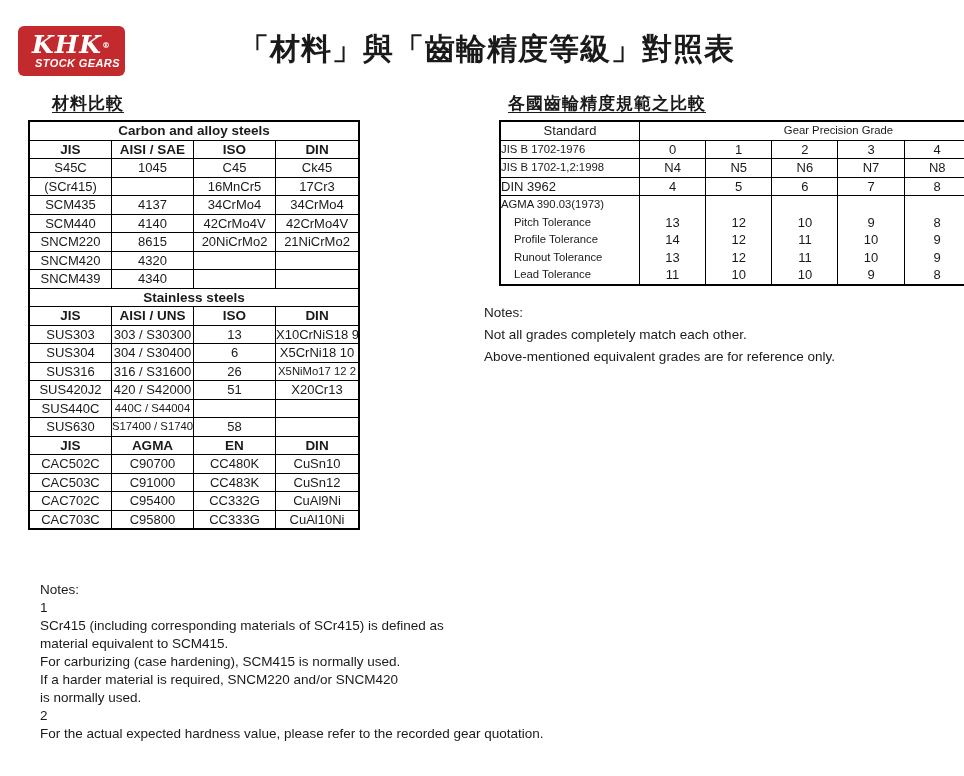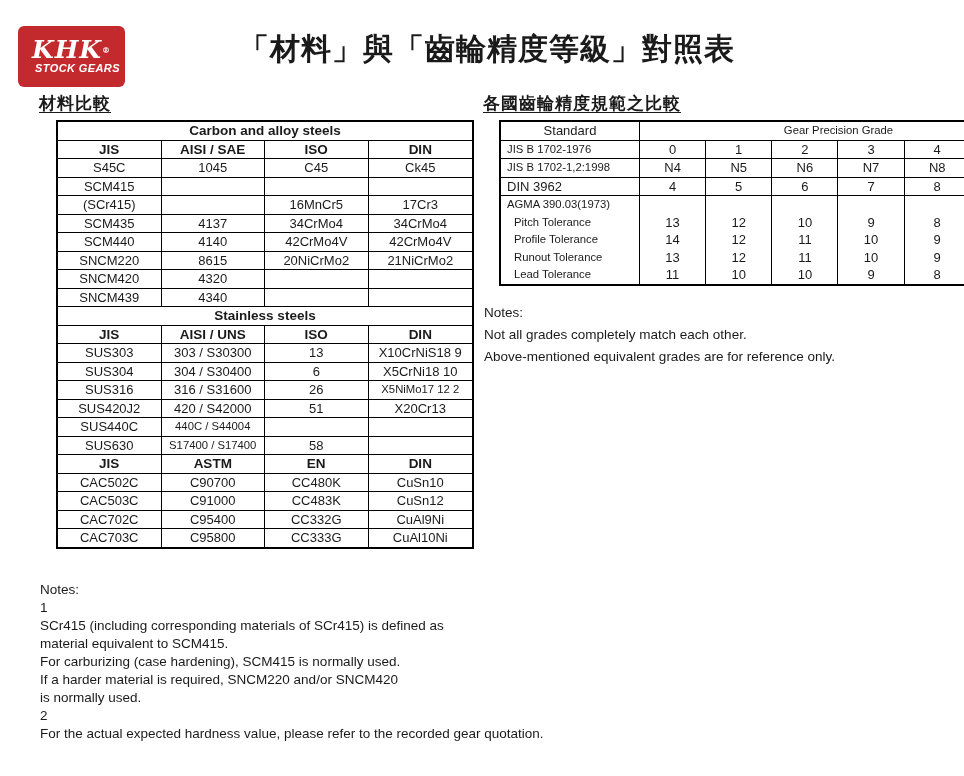--- a/index.html
+++ b/index.html
@@ -4,21 +4,21 @@
 <style>
   * { margin:0; padding:0; box-sizing:border-box; }
   html,body { background:#ffffff; }
   .page {
     position:relative; width:964px; height:776px; background:#ffffff;
     font-family:"Liberation Sans", sans-serif; color:#1a1a1a; overflow:hidden;
   }
 
   
   .logo {
-    position:absolute; left:18px; top:26px; width:107px; height:61px;
+    position:absolute; left:18px; top:26px; width:107px; height:50px;
     border-radius:6px; color:#ffffff; text-align:center;
     display:flex; flex-direction:column; justify-content:center;
   }
   .logo-main {
     font-family:"DejaVu Serif", serif; font-weight:bold; font-style:italic;
     font-size:25px; line-height:24px; letter-spacing:1px; white-space:nowrap;
   }
   .logo-reg { font-size:8px; vertical-align:top; }
   .logo-sub {
     font-weight:bold; font-style:italic; font-size:11px; line-height:13px;
@@ -27,42 +27,42 @@
 
   
   .title {
     position:absolute; left:120px; right:110px; top:29px; text-align:center;
     font-size:30px; font-weight:bold; letter-spacing:1px; white-space:nowrap;font-family:Liberation Mono, monospace;
   }
   .sec-heading {
     position:absolute; top:92px; font-size:17px; font-weight:bold;
     text-decoration:underline; text-underline-offset:3px; letter-spacing:1px;
   }
-  #mat-heading { left:39px; }
-  #prec-heading { left:483px; }
+  #mat-heading { left:52px; }
+  #prec-heading { left:508px; }
 
   
   table.t {
     position:absolute; top:120px; border-collapse:separate; border-spacing:0;
     border:2px solid #000; table-layout:fixed; background:#fff;
   }
   .t td {
     border-right:1px solid #000; border-bottom:1px solid #000;
     height:17.5px; line-height:17.5px; padding:0; font-size:13px;
     text-align:center; white-space:nowrap; overflow:hidden;
   }
   .t td:last-child { border-right:none; }
   .t tr:last-child td { border-bottom:none; }
 
-  #mat-table { left:56px; width:418px; }
+  #mat-table { left:28px; width:332px; }
   #mat-table td.sec-title, #mat-table td.hdr { font-weight:bold; font-size:13.5px; }
   td.sm { font-size:11.3px; }
 
   #prec-table { left:499px; width:540px; }
-  #prec-table td.lbl { text-align:left; padding-left:6px; }
+  #prec-table td.lbl { text-align:left; }
   #prec-table td.sub { padding-left:13px; }
   #prec-table tr.open td { border-bottom:none; }
 
   
   .notes { position:absolute; font-size:13.5px; }
   #prec-notes { left:484px; top:302px; line-height:22px; }
   #foot-notes { left:40px; top:581px; line-height:18px; }
 </style>
 </head>
 <body>
@@ -88,26 +88,20 @@
           <td class="hdr">ISO</td>
           <td class="hdr">DIN</td>
         </tr>
         <tr>
           <td>S45C</td>
           <td>1045</td>
           <td>C45</td>
           <td>Ck45</td>
         </tr>
         <tr>
-          <td>SCM415</td>
-          <td></td>
-          <td></td>
-          <td></td>
-        </tr>
-        <tr>
           <td>(SCr415)</td>
           <td></td>
           <td>16MnCr5</td>
           <td>17Cr3</td>
         </tr>
         <tr>
           <td>SCM435</td>
           <td>4137</td>
           <td>34CrMo4</td>
           <td>34CrMo4</td>
@@ -176,21 +170,21 @@
           <td></td>
         </tr>
         <tr>
           <td>SUS630</td>
           <td class="sm">S17400 / S17400</td>
           <td>58</td>
           <td></td>
         </tr>
         <tr>
           <td class="hdr">JIS</td>
-          <td class="hdr">ASTM</td>
+          <td class="hdr">AGMA</td>
           <td class="hdr">EN</td>
           <td class="hdr">DIN</td>
         </tr>
         <tr>
           <td>CAC502C</td>
           <td>C90700</td>
           <td>CC480K</td>
           <td>CuSn10</td>
         </tr>
         <tr>

